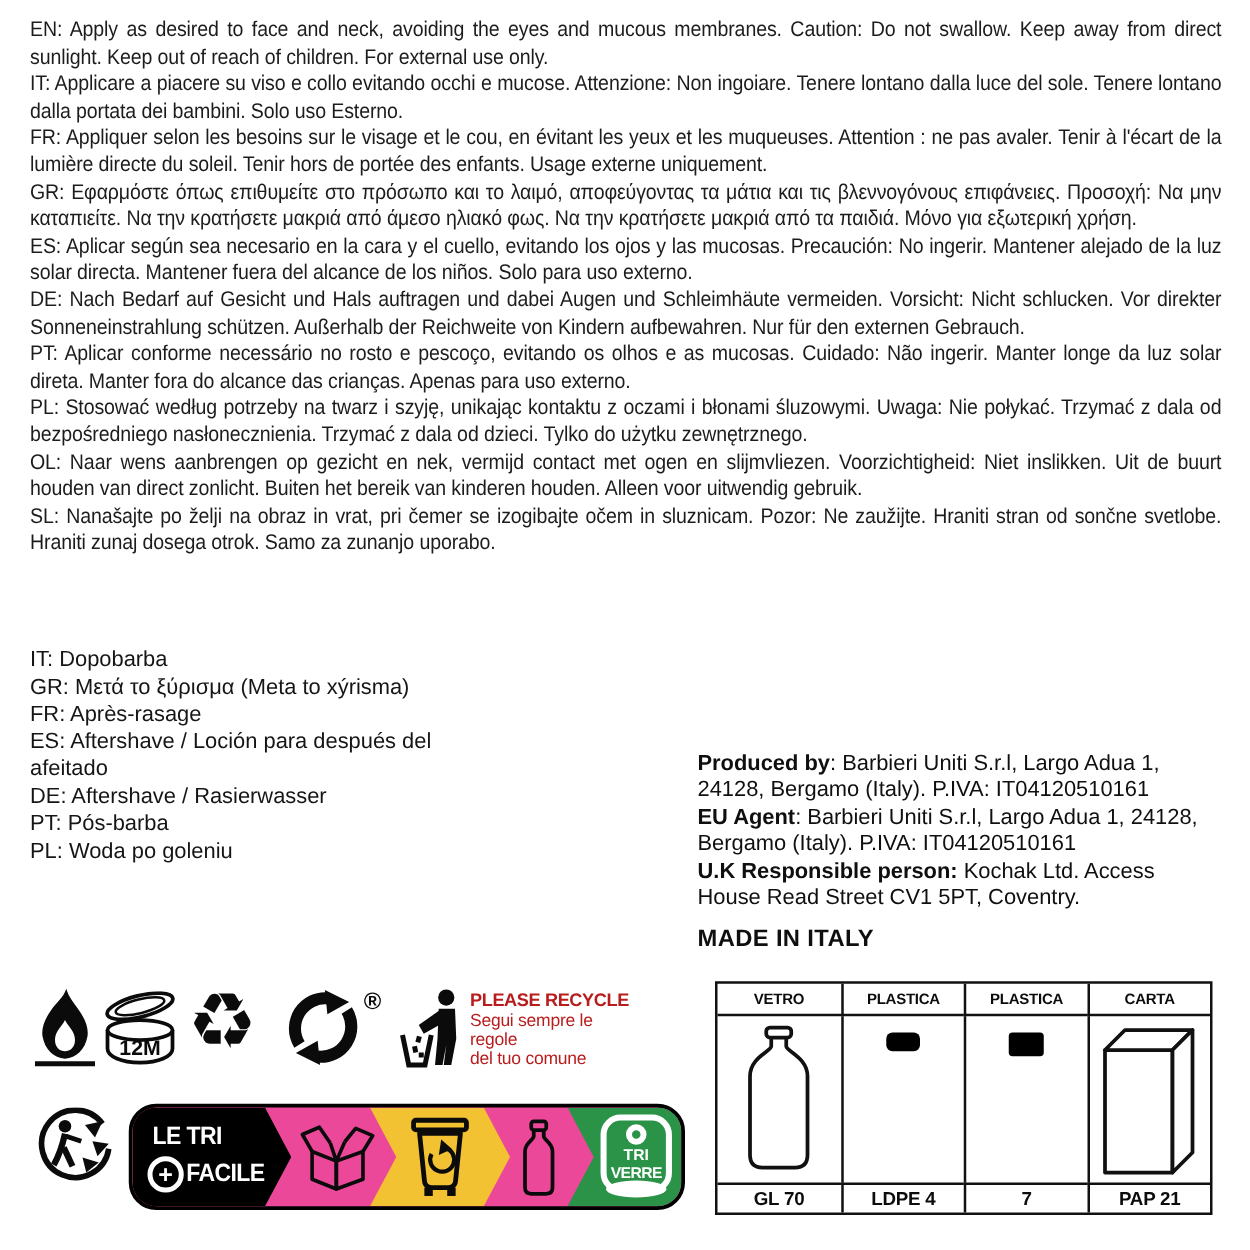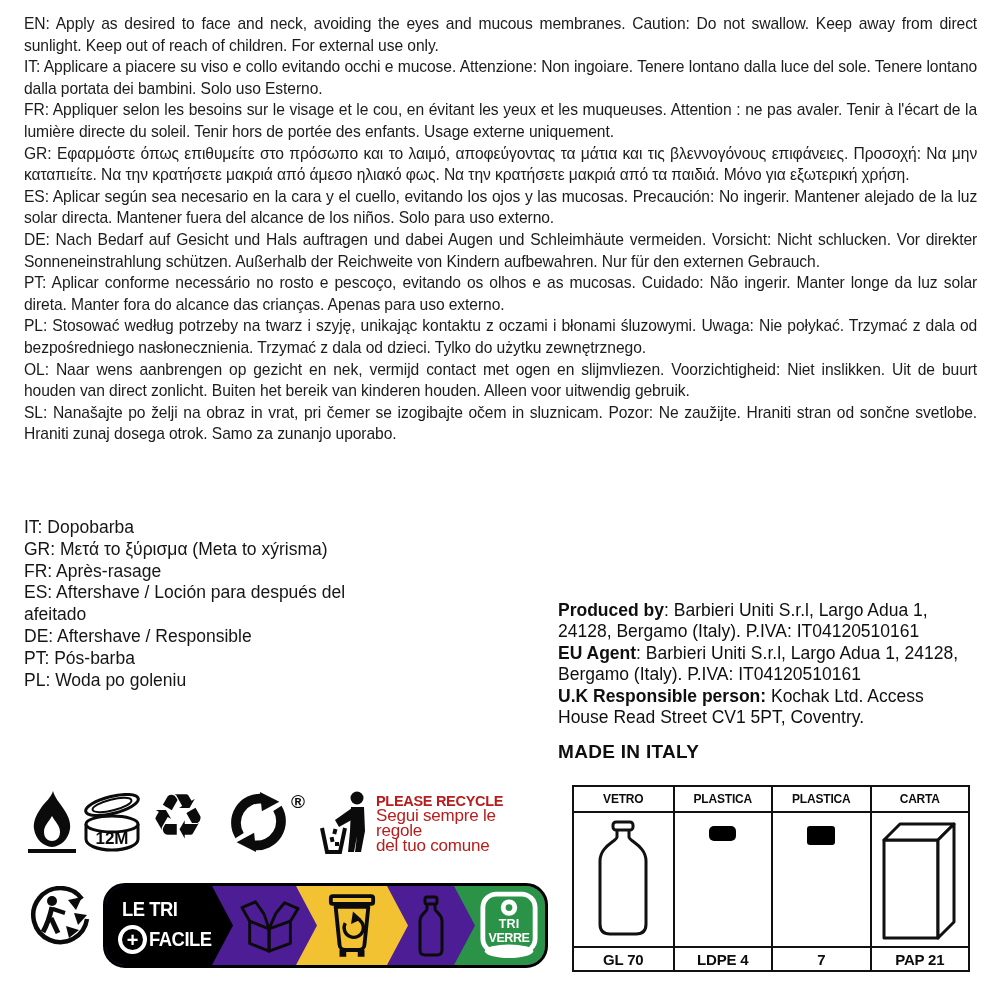--- a/index.html
+++ b/index.html
@@ -29,25 +29,25 @@
   .made-in{margin-top:13px;font-weight:bold;font-size:19px;letter-spacing:0.3px}
   
   .sym{position:absolute}
   .recycle-glyph{
     position:absolute;left:150px;top:786px;font-size:62px;line-height:62px;color:#0b0b0b;
     font-family:"DejaVu Sans", sans-serif;
   }
   .reg-mark{position:absolute;left:291px;top:791px;font-size:19px;font-weight:bold;color:#0b0b0b}
   .recycle-note{position:absolute;left:376px;top:793px;width:130px;color:#b91c1c}
   .recycle-note .t{font-weight:bold;font-size:14.5px;letter-spacing:-0.3px;line-height:16px}
-  .recycle-note .s{font-size:17px;line-height:14.8px;letter-spacing:-0.2px}
+  .recycle-note .s{font-size:14px;line-height:14.8px;letter-spacing:-0.2px}
   
   .banner{
     position:absolute;left:103px;top:883px;width:445px;height:85px;
-    border:3px solid #000;border-radius:22px;background:#4c1d95;
+    border:3px solid #000;border-radius:22px;background:#ec4899;
     box-sizing:border-box;overflow:hidden;
   }
   .seg-black{
     position:absolute;left:0;top:0;width:128px;height:79px;background:#000;
     clip-path:polygon(0 0,106px 0,127px 39.5px,106px 79px,0 79px);
   }
   .letri{
     position:absolute;left:16px;top:12px;color:#fff;font-weight:bold;font-size:20px;
     letter-spacing:-0.5px;transform:scaleX(0.92);transform-origin:0 0;white-space:nowrap;
   }
@@ -100,21 +100,21 @@
   <p>PL: Stosować według potrzeby na twarz i szyję, unikając kontaktu z oczami i błonami śluzowymi. Uwaga: Nie połykać. Trzymać z dala od bezpośredniego nasłonecznienia. Trzymać z dala od dzieci. Tylko do użytku zewnętrznego.</p>
   <p>OL: Naar wens aanbrengen op gezicht en nek, vermijd contact met ogen en slijmvliezen. Voorzichtigheid: Niet inslikken. Uit de buurt houden van direct zonlicht. Buiten het bereik van kinderen houden. Alleen voor uitwendig gebruik.</p>
   <p>SL: Nanašajte po želji na obraz in vrat, pri čemer se izogibajte očem in sluznicam. Pozor: Ne zaužijte. Hraniti stran od sončne svetlobe. Hraniti zunaj dosega otrok. Samo za zunanjo uporabo.</p>
 </div>
 
 <div class="names">
   <div>IT: Dopobarba</div>
   <div>GR: Μετά το ξύρισμα (Meta to xýrisma)</div>
   <div>FR: Après-rasage</div>
   <div>ES: Aftershave / Loción para después del afeitado</div>
-  <div>DE: Aftershave / Responsible</div>
+  <div>DE: Aftershave / Rasierwasser</div>
   <div>PT: Pós-barba</div>
   <div>PL: Woda po goleniu</div>
 </div>
 
 <div class="producer">
   <div><b>Produced by</b><span>: Barbieri Uniti S.r.l, Largo Adua 1, 24128, Bergamo (Italy).  P.IVA: IT04120510161</span></div>
   <div><b>EU Agent</b><span>: Barbieri Uniti S.r.l, Largo Adua 1, 24128, Bergamo (Italy).  P.IVA: IT04120510161</span></div>
   <div><b>U.K Responsible person:</b><span> Kochak Ltd. Access House Read Street CV1 5PT, Coventry.</span></div>
   <div class="made-in">MADE IN ITALY</div>
 </div>

